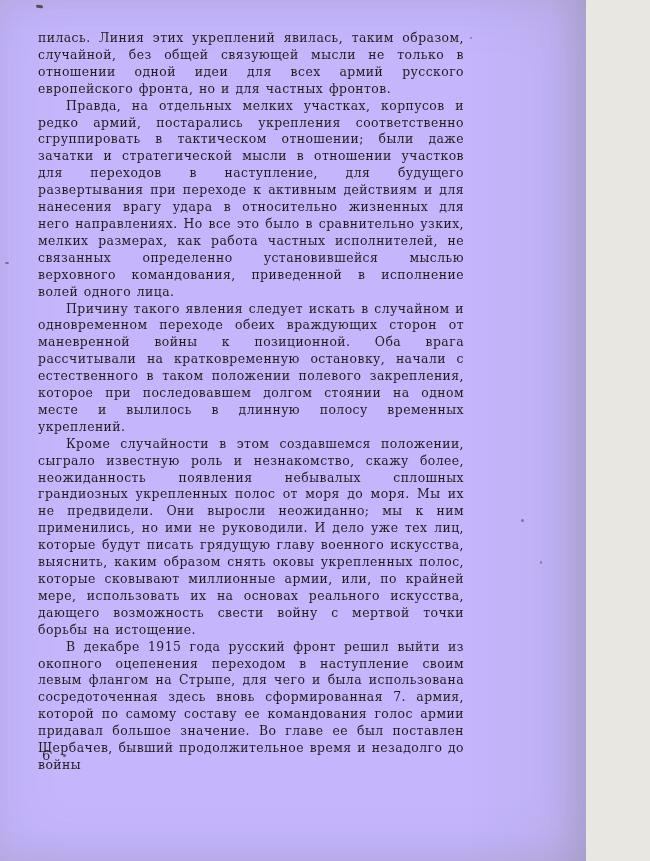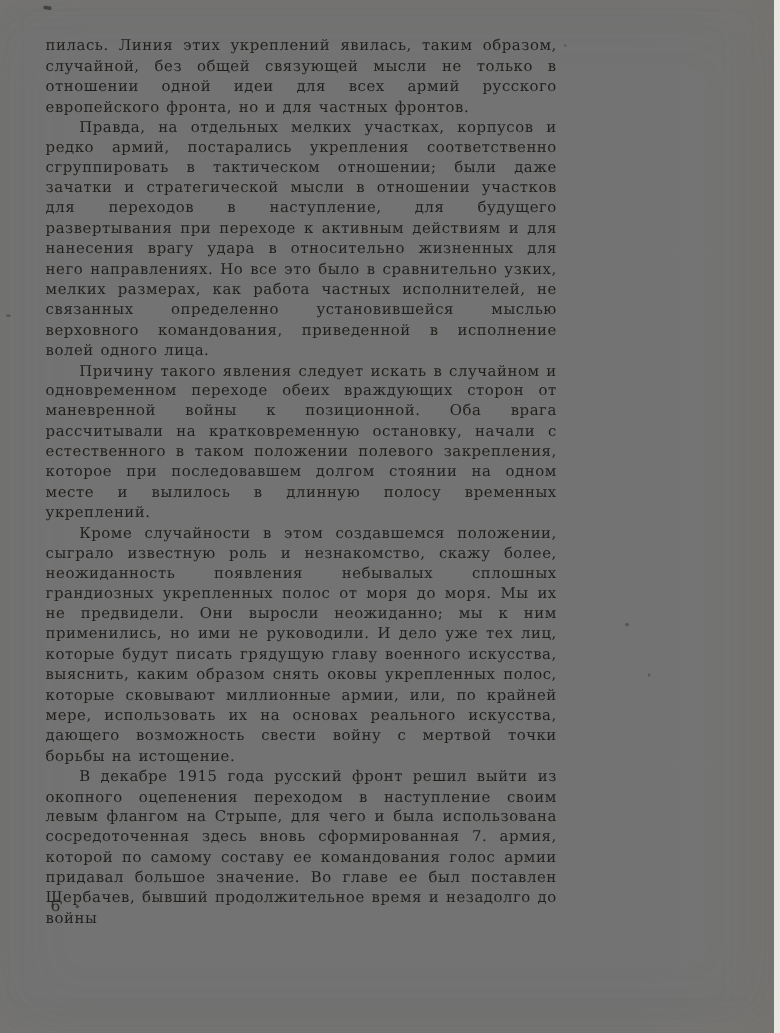--- a/index.html
+++ b/index.html
@@ -2,23 +2,23 @@
 <html><head>
 <meta charset="utf-8">
 <style>
   html, body {
     margin: 0;
     padding: 0;
     background: #e9e7e2;
   }
   .page {
     position: relative;
-    width: 645px;
+    width: 586px;
     height: 861px;
-    background: #737373;
+    background: #c4b5fd;
     overflow: hidden;
     box-shadow: inset 0 0 60px rgba(120,115,105,0.12),
                 inset -18px 0 30px rgba(140,135,125,0.10),
                 inset 0 -10px 25px rgba(140,135,125,0.08);
     font-family: "DejaVu Serif", "Liberation Serif", serif;
   }
   .text-block {
     position: absolute;
     left: 38px;
     top: 30px;

